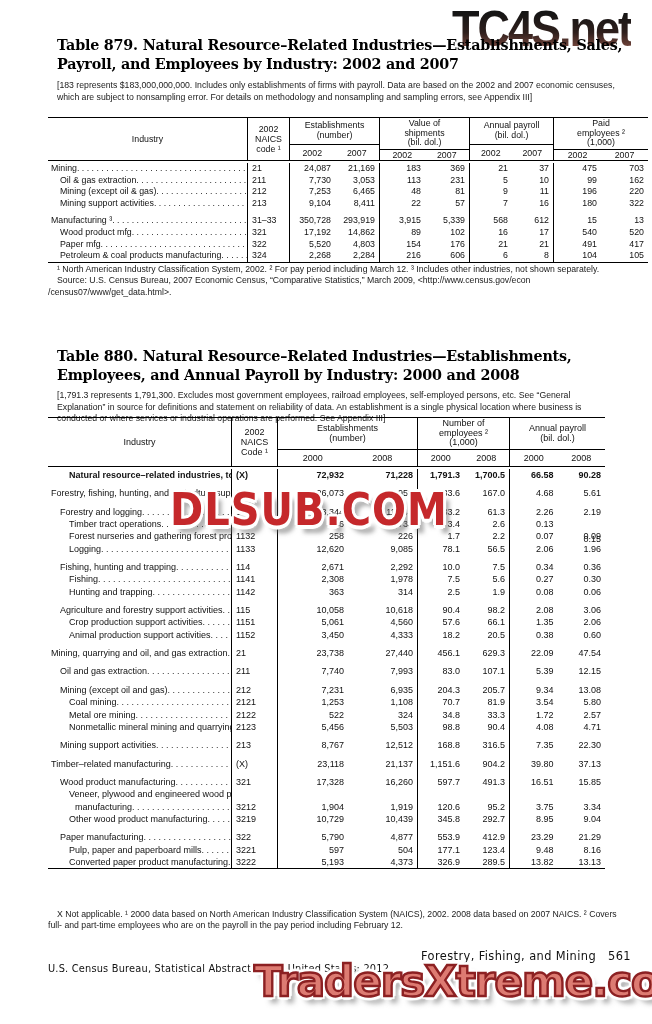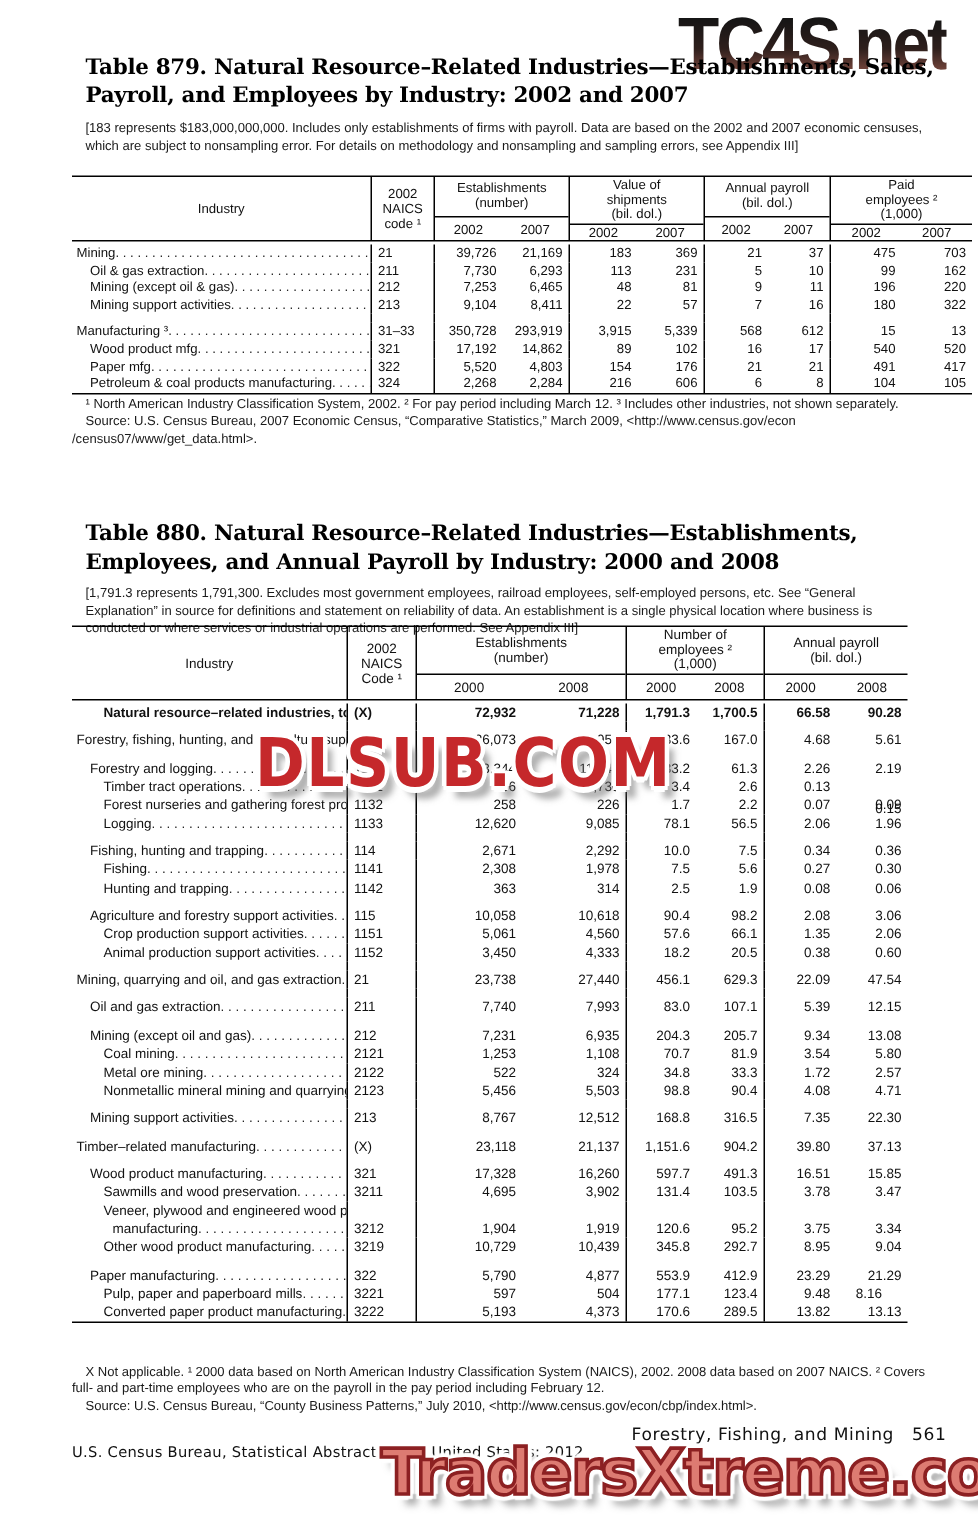--- a/index.html
+++ b/index.html
@@ -130,37 +130,37 @@
           </div>
         </div>
       </div>
       <div class="tbody">
         <div class="row">
           <div class="cl" style="width: 200px;">
             <span class="txt" style="padding-left: 3px;">Mining</span>
             <span class="dots"></span>
           </div>
           <div class="cc" style="width: 42px;">21</div>
-          <div class="cn" style="width: 45px;">39,726</div>
+          <div class="cn" style="width: 45px;">24,087</div>
           <div class="cn gb" style="width: 45px;">21,169</div>
           <div class="cn" style="width: 45px;">183</div>
           <div class="cn gb" style="width: 45px;">369</div>
           <div class="cn" style="width: 42px;">21</div>
           <div class="cn gb" style="width: 42px;">37</div>
           <div class="cn" style="width: 47px;">475</div>
           <div class="cn" style="width: 47px;">703</div>
         </div>
         <div class="row">
           <div class="cl" style="width: 200px;">
             <span class="txt" style="padding-left: 12px;">Oil &amp; gas extraction</span>
             <span class="dots"></span>
           </div>
           <div class="cc" style="width: 42px;">211</div>
           <div class="cn" style="width: 45px;">7,730</div>
-          <div class="cn gb" style="width: 45px;">6,293</div>
+          <div class="cn gb" style="width: 45px;">3,053</div>
           <div class="cn" style="width: 45px;">113</div>
           <div class="cn gb" style="width: 45px;">231</div>
           <div class="cn" style="width: 42px;">5</div>
           <div class="cn gb" style="width: 42px;">10</div>
           <div class="cn" style="width: 47px;">99</div>
           <div class="cn" style="width: 47px;">162</div>
         </div>
         <div class="row">
           <div class="cl" style="width: 200px;">
             <span class="txt" style="padding-left: 12px;">Mining (except oil &amp; gas)</span>
@@ -681,33 +681,20 @@
             <span class="dots"></span>
           </div>
           <div class="cc" style="width: 46px;">321</div>
           <div class="cn" style="width: 70px;">17,328</div>
           <div class="cn gb" style="width: 70px;">16,260</div>
           <div class="cn" style="width: 46px;">597.7</div>
           <div class="cn gb" style="width: 46px;">491.3</div>
           <div class="cn" style="width: 47.5px;">16.51</div>
           <div class="cn" style="width: 47.5px;">15.85</div>
         </div>
-        <div class="row">
-          <div class="cl" style="width: 184px;">
-            <span class="txt" style="padding-left: 21px;">Sawmills and wood preservation</span>
-            <span class="dots"></span>
-          </div>
-          <div class="cc" style="width: 46px;">3211</div>
-          <div class="cn" style="width: 70px;">4,695</div>
-          <div class="cn gb" style="width: 70px;">3,902</div>
-          <div class="cn" style="width: 46px;">131.4</div>
-          <div class="cn gb" style="width: 46px;">103.5</div>
-          <div class="cn" style="width: 47.5px;">3.78</div>
-          <div class="cn" style="width: 47.5px;">3.47</div>
-        </div>
         <div class="row tall">
           <div class="cl" style="width: 184px;">
             <div class="cl-lines">
               <div class="cl-line">
                 <span class="txt" style="padding-left: 21px;">Veneer, plywood and engineered wood product</span>
               </div>
               <div class="cl-line">
                 <span class="txt" style="padding-left: 27px;">manufacturing</span>
                 <span class="dots"></span>
               </div>
@@ -761,41 +748,40 @@
           <div class="cl" style="width: 184px;">
             <span class="txt" style="padding-left: 21px;">Pulp, paper and paperboard mills</span>
             <span class="dots"></span>
           </div>
           <div class="cc" style="width: 46px;">3221</div>
           <div class="cn" style="width: 70px;">597</div>
           <div class="cn gb" style="width: 70px;">504</div>
           <div class="cn" style="width: 46px;">177.1</div>
           <div class="cn gb" style="width: 46px;">123.4</div>
           <div class="cn" style="width: 47.5px;">9.48</div>
-          <div class="cn" style="width: 47.5px; text-align: center;">8.16</div>
+          <div class="cn" style="width: 47.5px;">8.16</div>
         </div>
         <div class="row">
           <div class="cl" style="width: 184px;">
             <span class="txt" style="padding-left: 21px;">Converted paper product manufacturing</span>
             <span class="dots"></span>
           </div>
           <div class="cc" style="width: 46px;">3222</div>
           <div class="cn" style="width: 70px;">5,193</div>
           <div class="cn gb" style="width: 70px;">4,373</div>
-          <div class="cn" style="width: 46px;">170.6</div>
+          <div class="cn" style="width: 46px;">326.9</div>
           <div class="cn gb" style="width: 46px;">289.5</div>
           <div class="cn" style="width: 47.5px;">13.82</div>
           <div class="cn" style="width: 47.5px;">13.13</div>
         </div>
       </div>
     </div>
 
   <div id="t880-foot" class="tbl-foot">
     <p>X Not applicable. ¹ 2000 data based on North American Industry Classification System (NAICS), 2002. 2008 data based on 2007 NAICS. ² Covers full- and part-time employees who are on the payroll in the pay period including February 12.</p>
-    <p>Source: U.S. Census Bureau, “County Business Patterns,” July 2010, &lt;http://www.census.gov/econ/cbp/index.html&gt;.</p>
   </div>
 
   <div id="footer-line">
     <span>Forestry, Fishing, and Mining</span><span class="pnum">561</span>
   </div>
   <div id="footer-credit">U.S. Census Bureau, Statistical Abstract of the United States: 2012</div>
 
   <div id="wm-mid">DLSUB.COM</div>
   <div id="wm-bottom">TradersXtreme.com</div>
 

